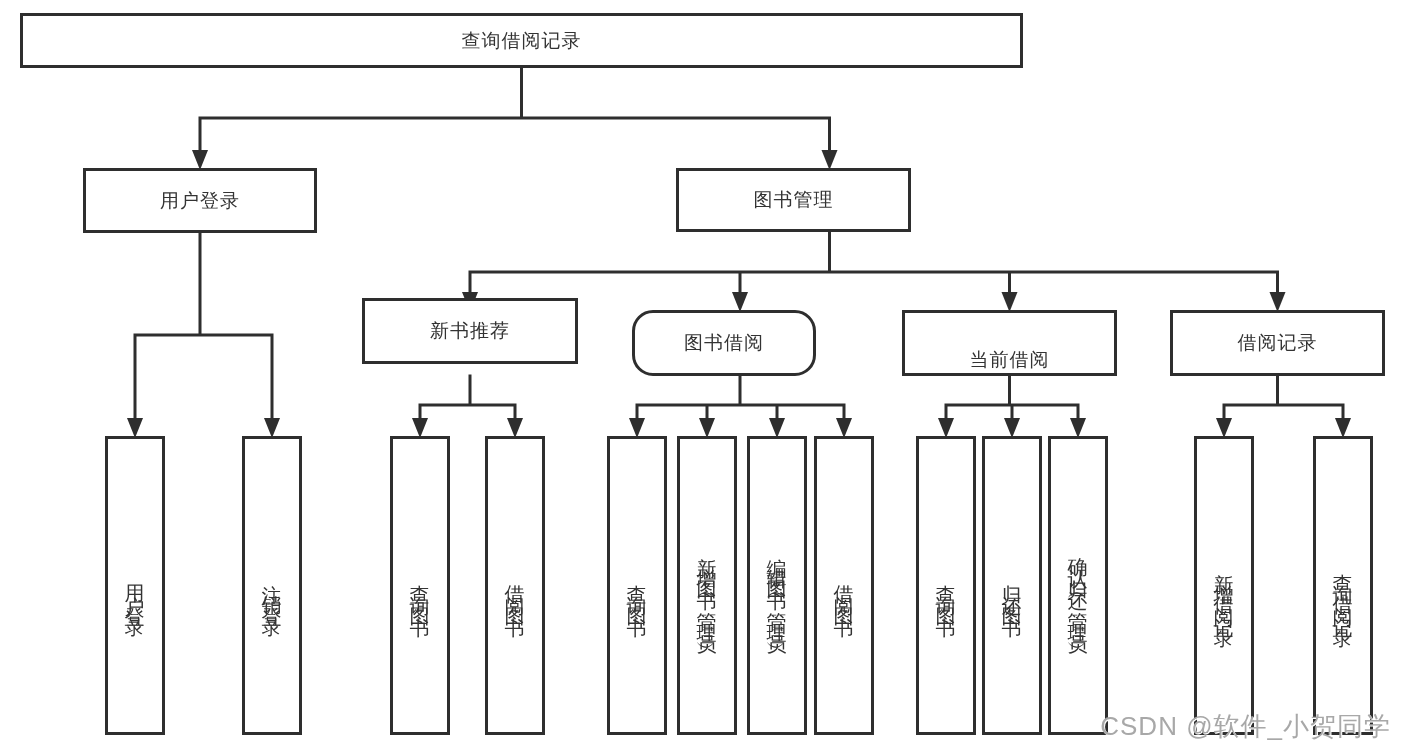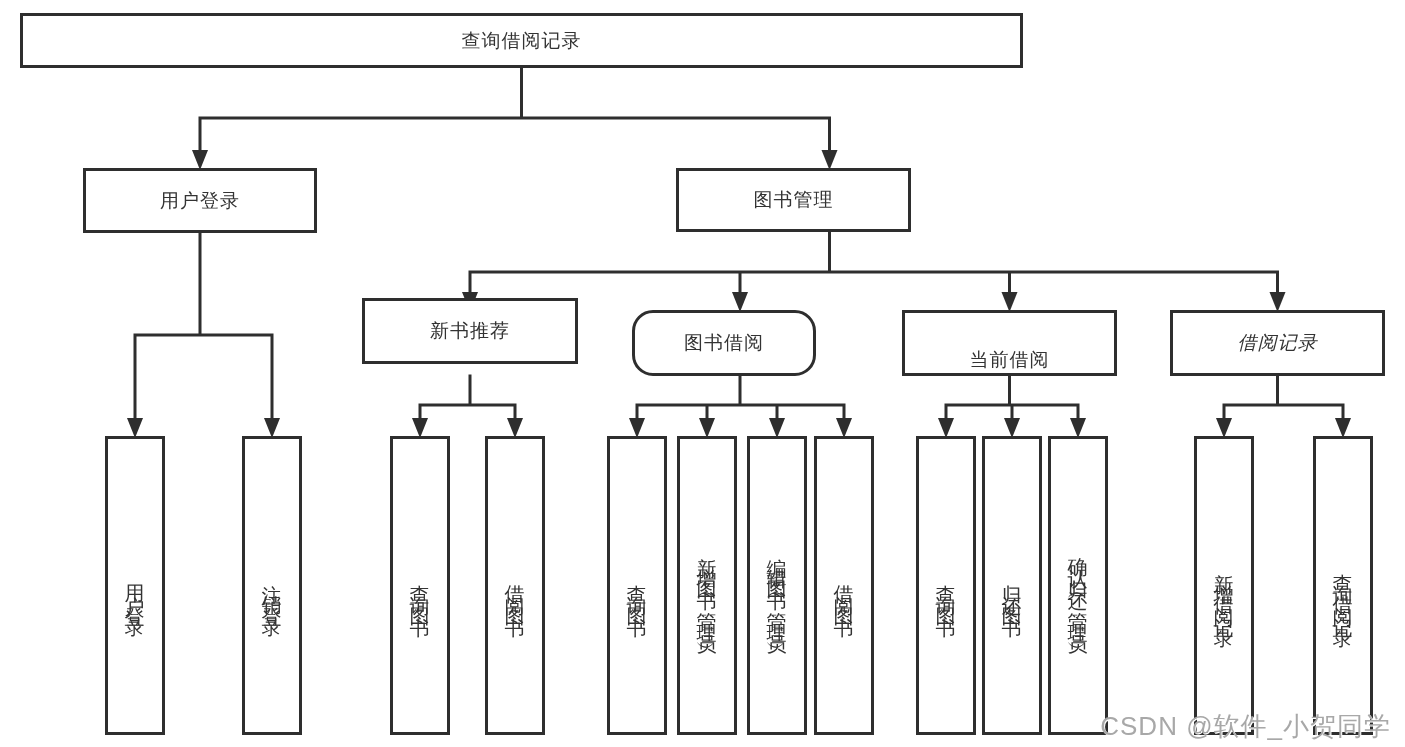--- a/index.html
+++ b/index.html
@@ -86,21 +86,21 @@
       </div>
       <div class="node h" style="left: 362px; top: 298px; width: 216px; height: 66px;">
         <span class="lbl">新书推荐</span>
       </div>
       <div class="node h" style="left: 632px; top: 310px; width: 184px; height: 66px; border-radius: 21px;">
         <span class="lbl">图书借阅</span>
       </div>
       <div class="node h" style="left: 902px; top: 310px; width: 215px; height: 66px; align-items: flex-end;">
         <span class="lbl">当前借阅</span>
       </div>
-      <div class="node h" style="left: 1170px; top: 310px; width: 215px; height: 66px; font-style: italic;">
+      <div class="node h" style="left: 1170px; top: 310px; width: 215px; height: 66px;">
         <span class="lbl">借阅记录</span>
       </div>
       <div class="node v" style="left: 105px; top: 436px; width: 60px; height: 299px;">
         <span class="lbl">用户登录</span>
       </div>
       <div class="node v" style="left: 242px; top: 436px; width: 60px; height: 299px;">
         <span class="lbl">注销登录</span>
       </div>
       <div class="node v" style="left: 390px; top: 436px; width: 60px; height: 299px;">
         <span class="lbl">查询图书</span>

